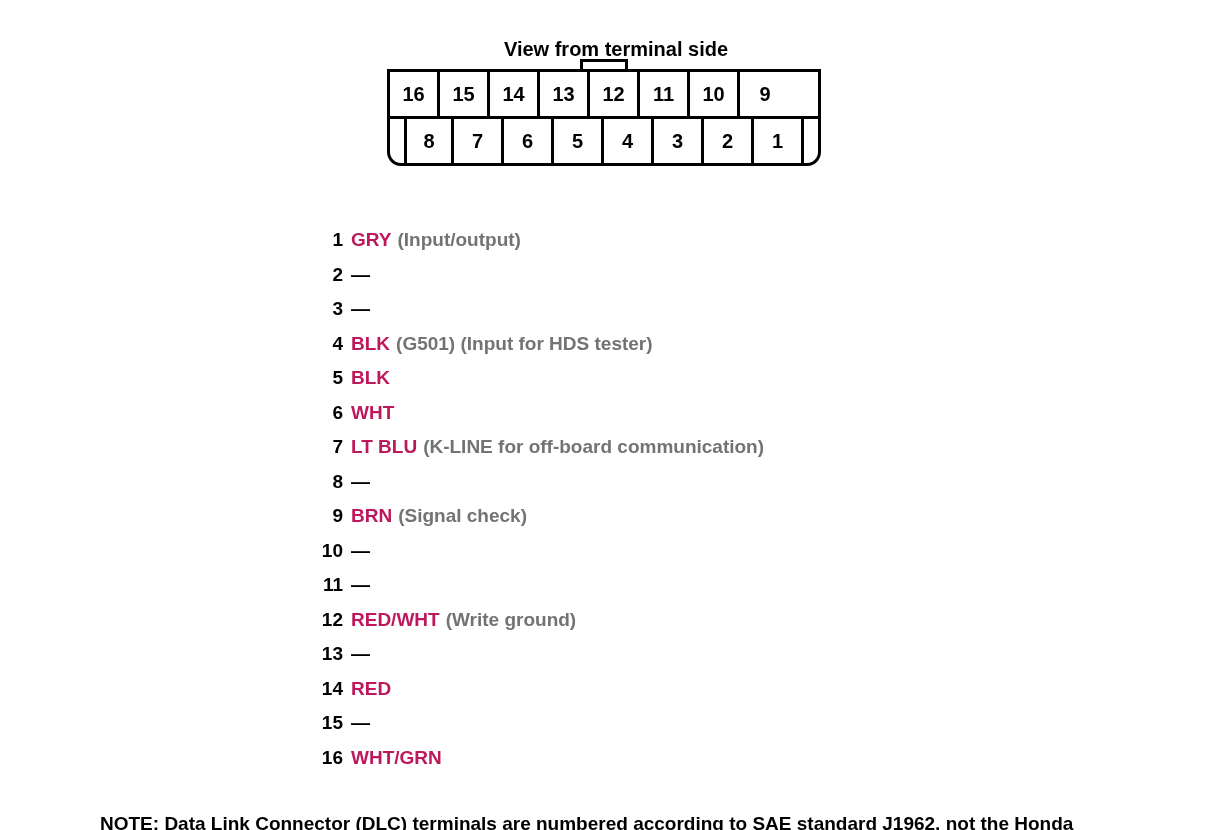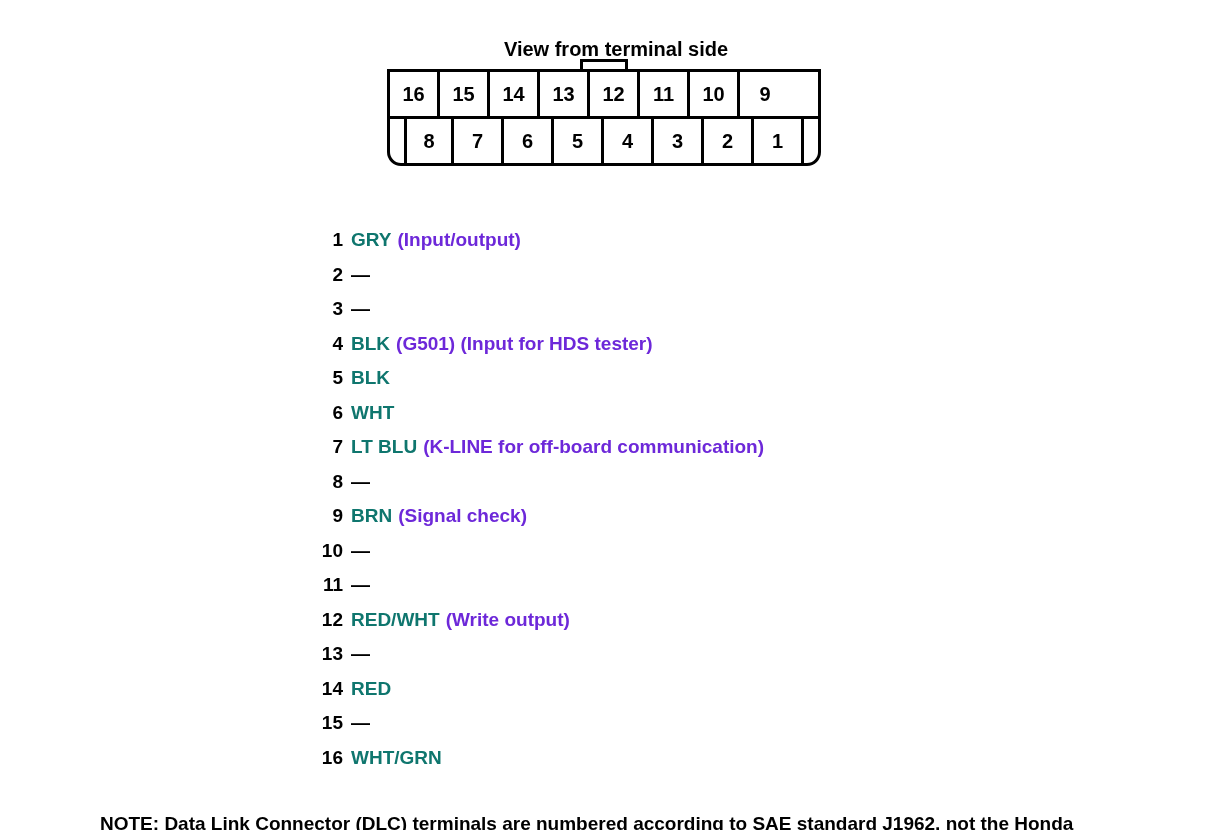--- a/index.html
+++ b/index.html
@@ -92,26 +92,26 @@
     }
     .pin-num {
       width: 30px;
       text-align: right;
       font-weight: bold;
       color: #000;
       margin-right: 8px;
     }
     .pin-color {
       font-weight: bold;
-      color: #0f766e;
+      color: #be185d;
       margin-right: 6px;
     }
     .pin-desc {
       font-weight: bold;
-      color: #6d28d9;
+      color: #737373;
     }
     .pin-dash {
       font-weight: bold;
       color: #000;
     }
     .note {
       margin-top: 40px;
       margin-left: 100px;
       margin-right: 60px;
       font-weight: bold;
@@ -204,21 +204,21 @@
       <span class="pin-num">10</span>
       <span class="pin-dash">—</span>
     </div>
     <div class="pin-row">
       <span class="pin-num">11</span>
       <span class="pin-dash">—</span>
     </div>
     <div class="pin-row">
       <span class="pin-num">12</span>
       <span class="pin-color">RED/WHT</span>
-      <span class="pin-desc">(Write output)</span>
+      <span class="pin-desc">(Write ground)</span>
     </div>
     <div class="pin-row">
       <span class="pin-num">13</span>
       <span class="pin-dash">—</span>
     </div>
     <div class="pin-row">
       <span class="pin-num">14</span>
       <span class="pin-color">RED</span>
     </div>
     <div class="pin-row">

